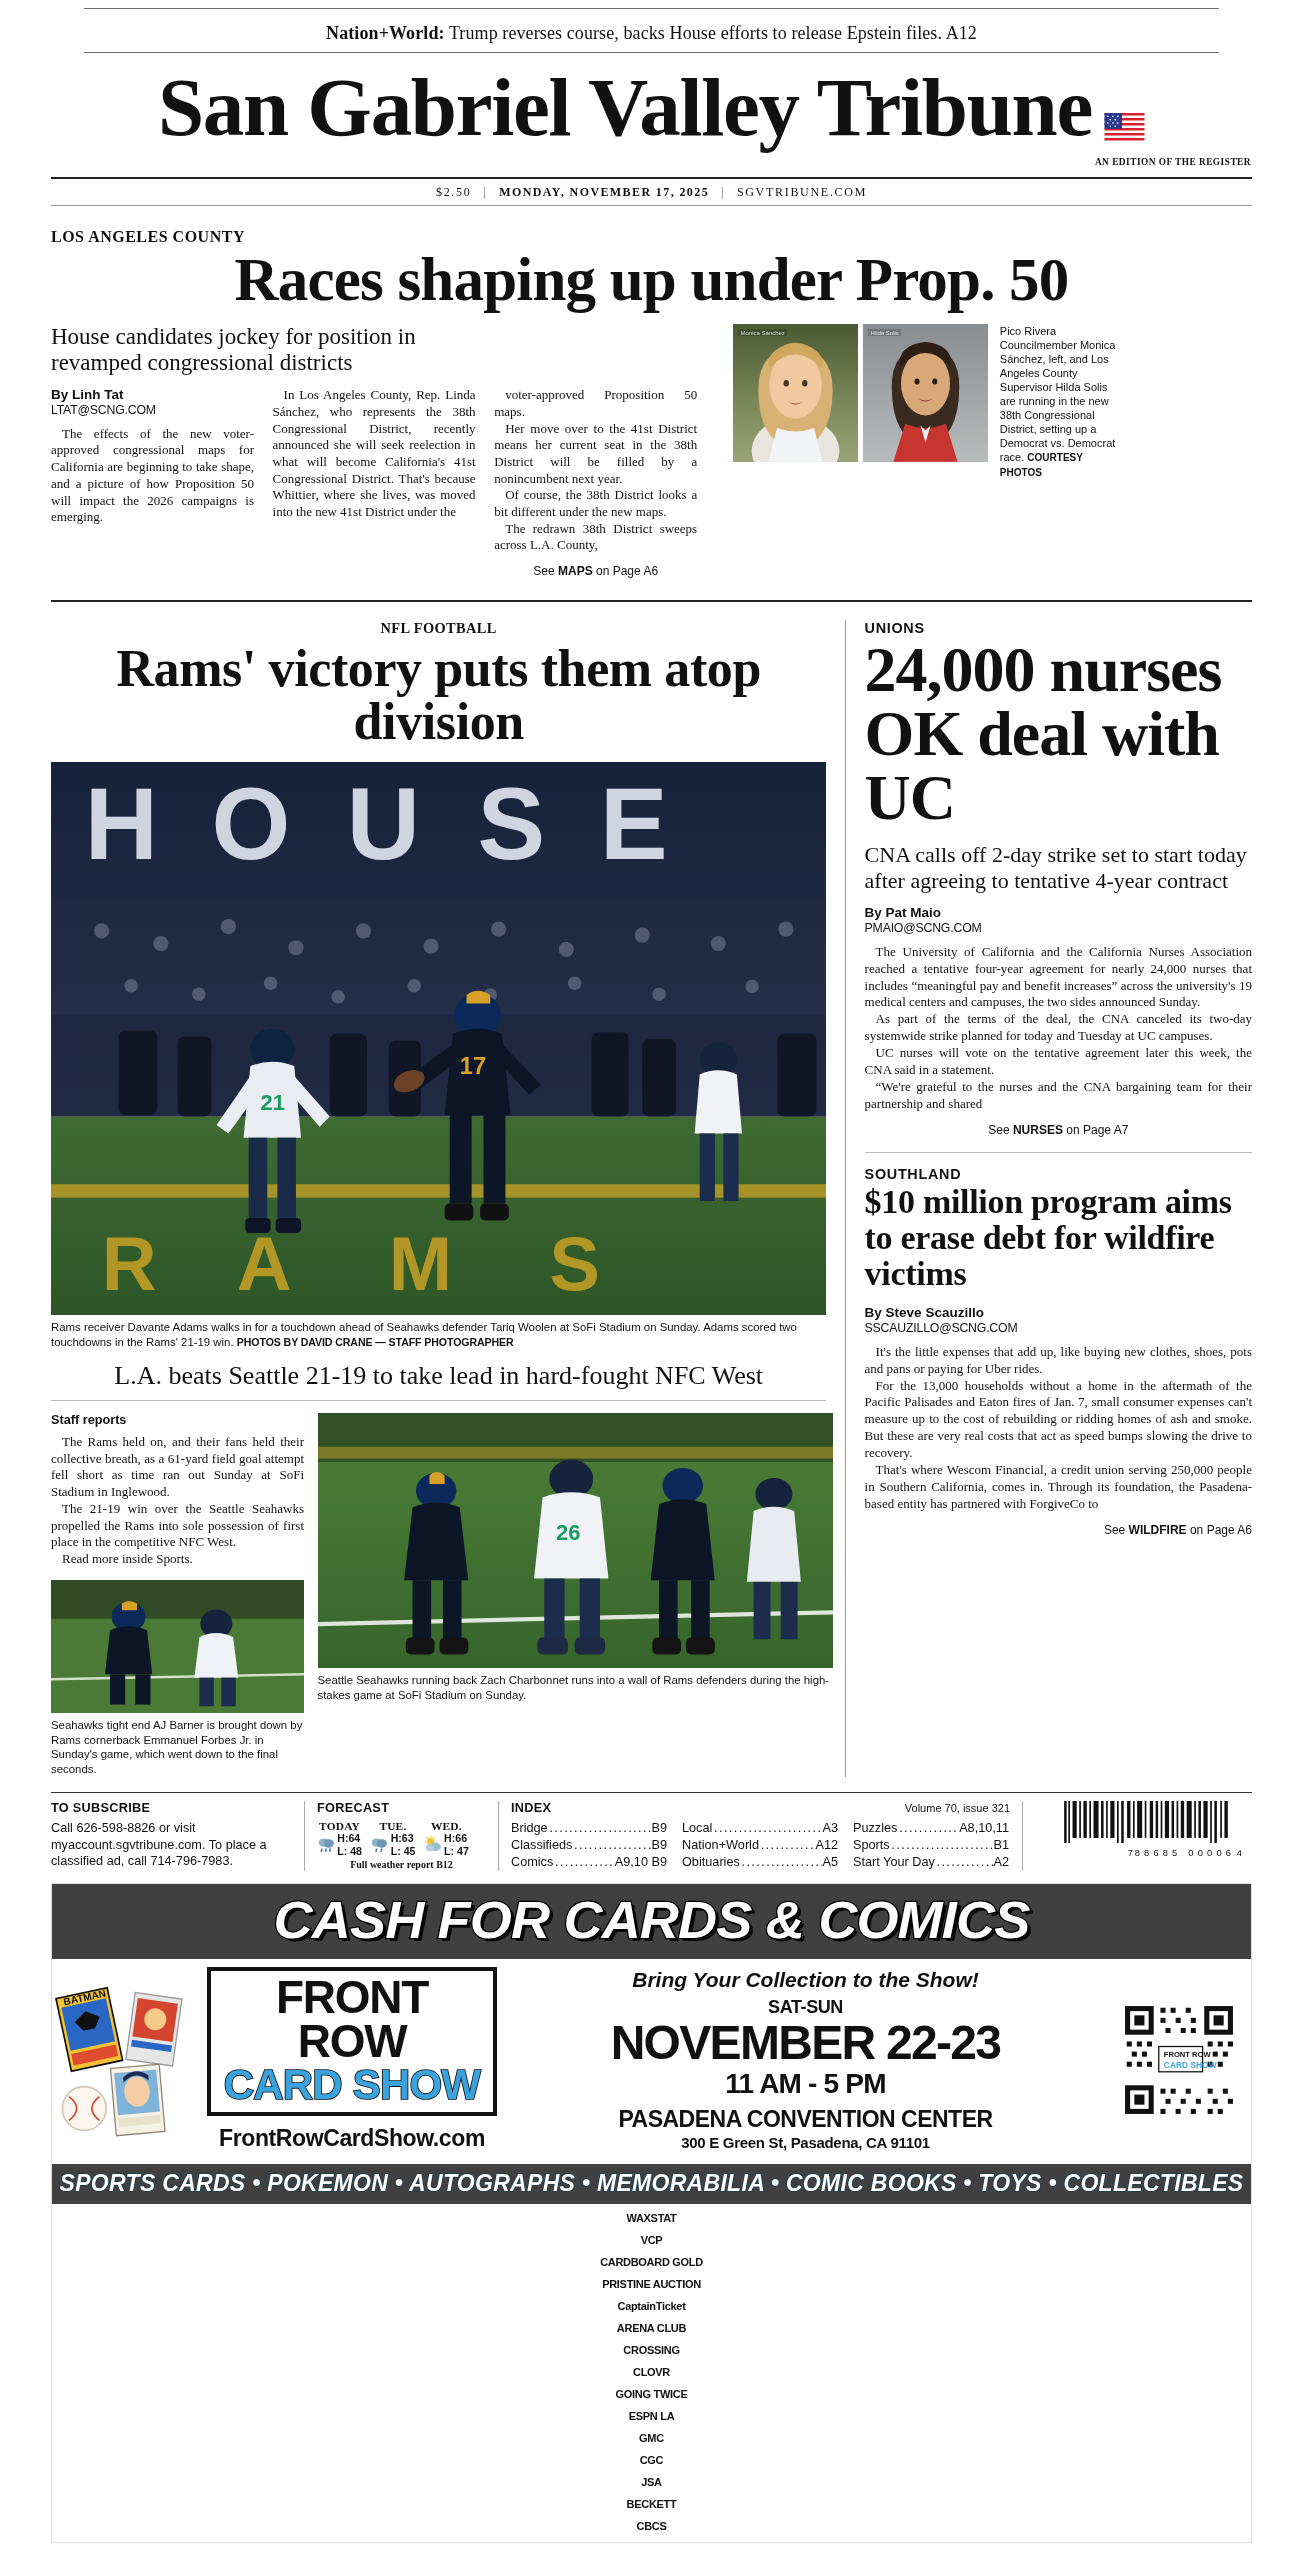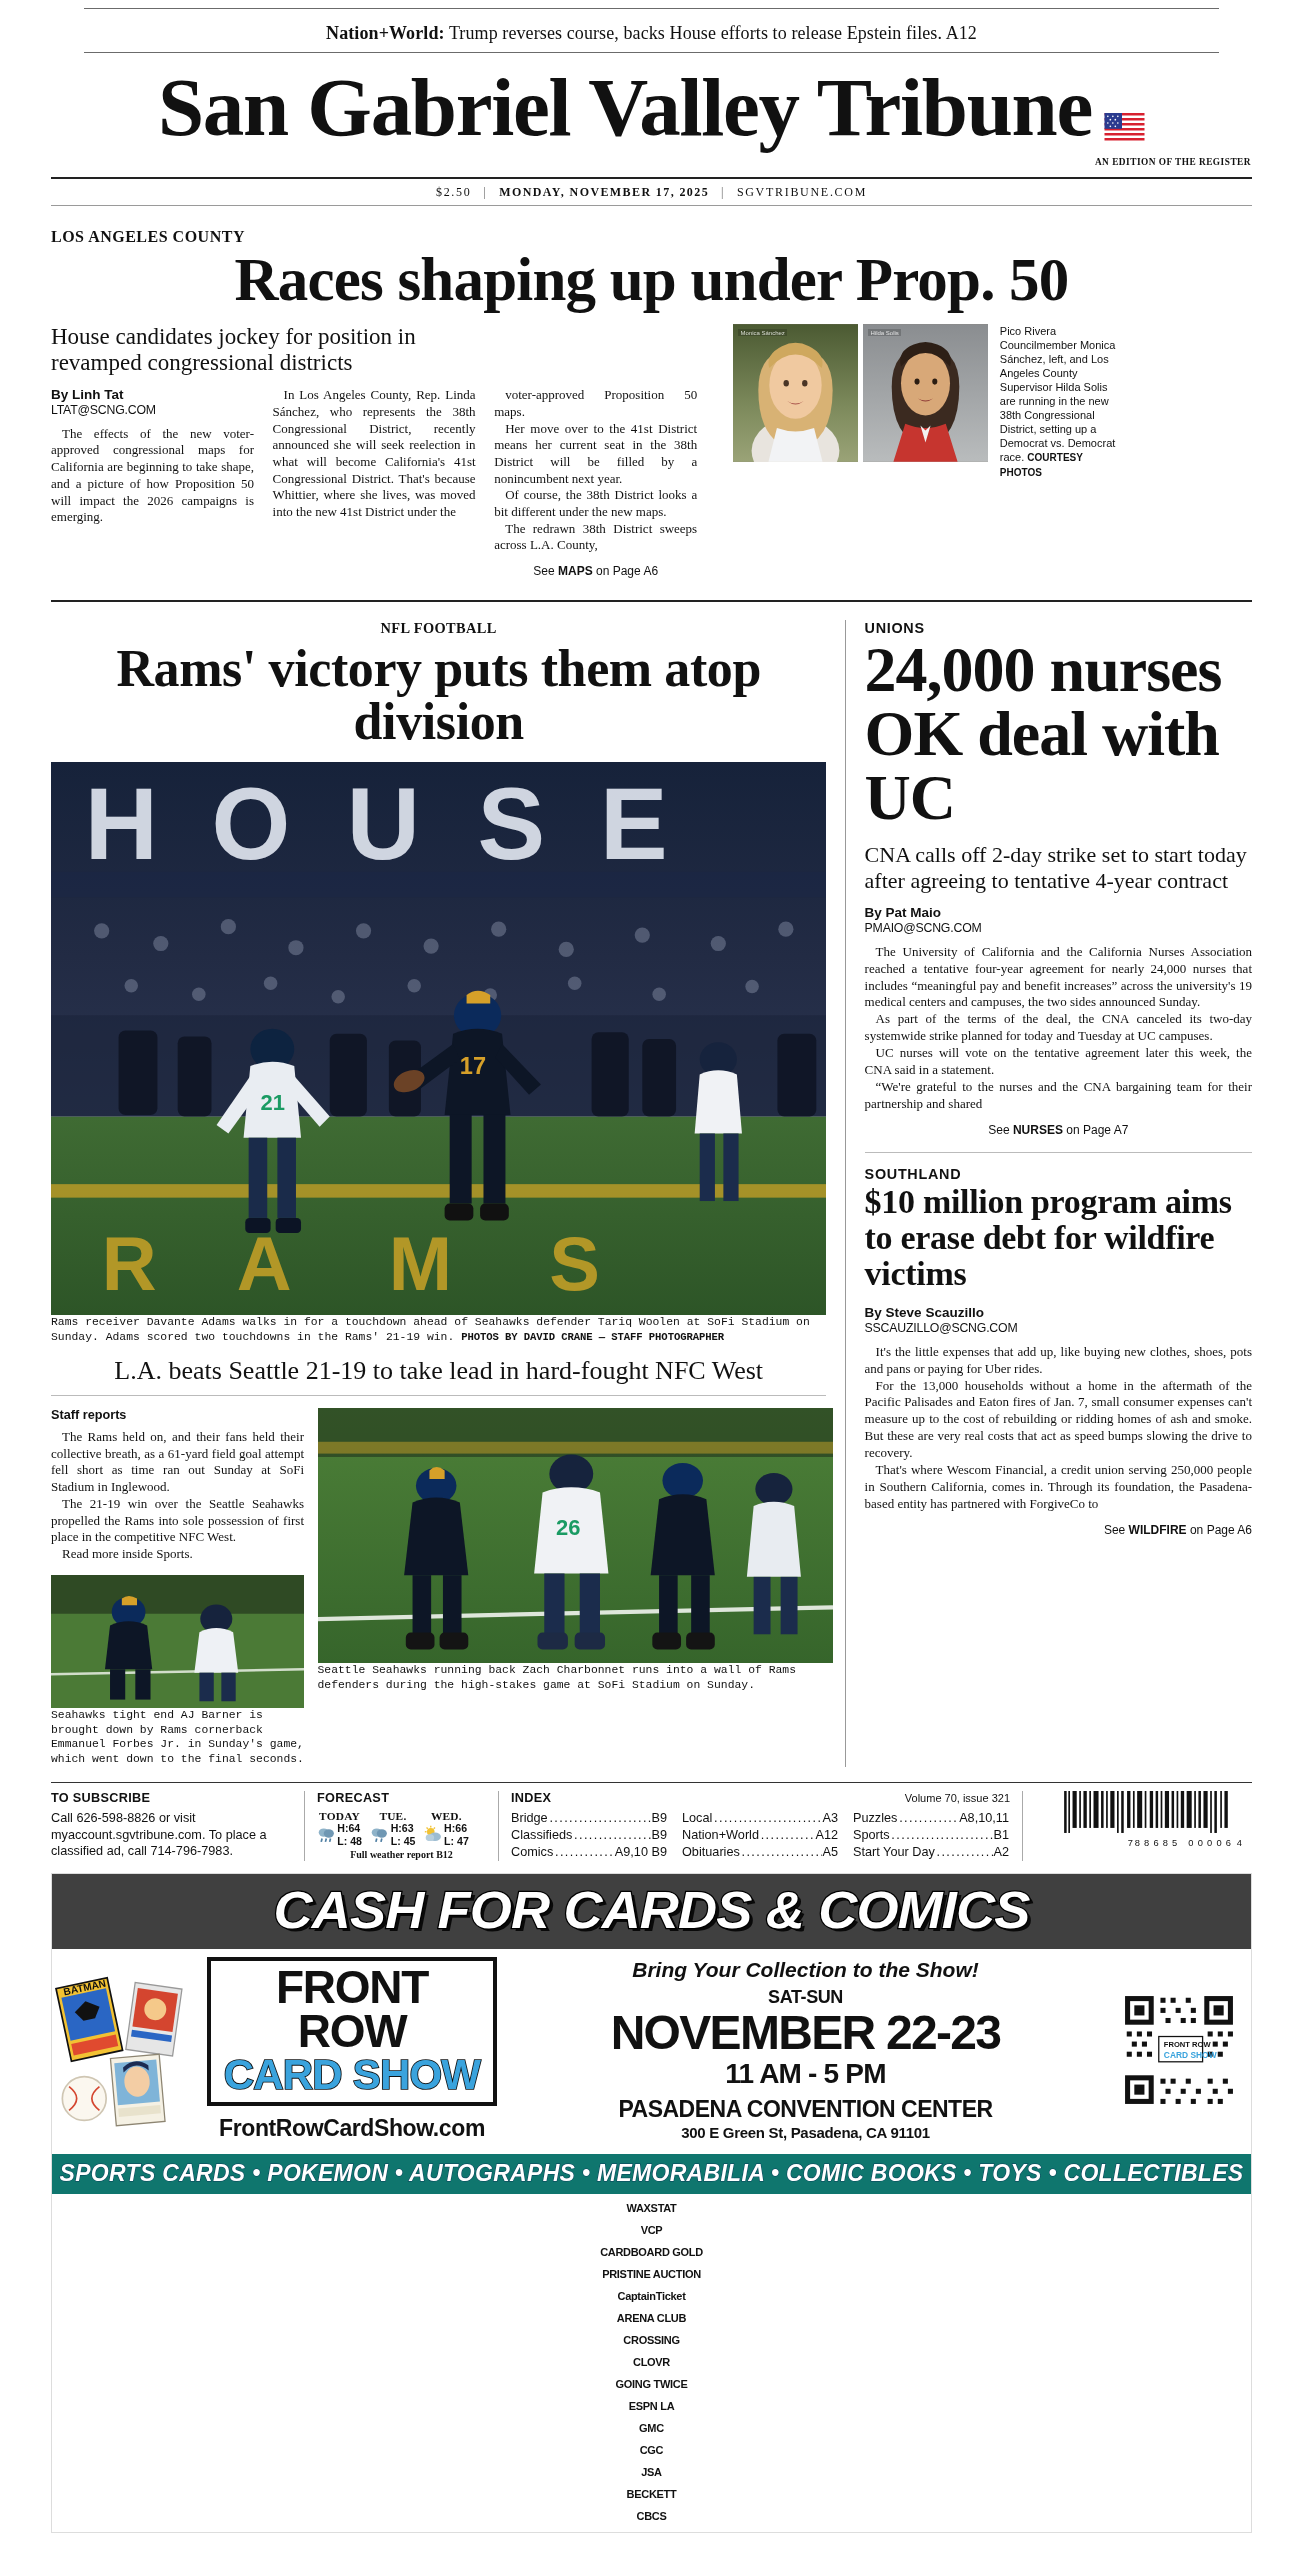--- a/index.html
+++ b/index.html
@@ -166,23 +166,24 @@
     line-height: 1.02;
     text-align: center;
     letter-spacing: -0.4px;
     margin-bottom: 13.5px;
   }
   .big-photo {
     width: 100%; height: 553px;
     position: relative; overflow: hidden;
   }
   .cap {
-    font-family: Liberation Mono, monospace;
+    font-family: Liberation Sans, sans-serif;
     font-size: 11.4px;
     line-height: 1.3;
+    padding-top: 5px;
   }
   .cap .credit { font-weight: bold; font-size: 10.6px; letter-spacing: -0.1px; }
   .sub-hed {
     font-family: "Liberation Serif", serif;
     font-size: 26px;
     text-align: center;
     line-height: 1.1;
     padding: 12px 0 10px;
     border-bottom: 0.8px solid #bbb;
     margin-bottom: 12px;
@@ -298,21 +299,21 @@
   }
   .ad-url { font-family:"Liberation Sans",sans-serif; font-weight:bold; font-size:23px; margin-top:8.4px; letter-spacing:-0.4px;}
   .ad-info { flex:1; text-align:center; }
   .ad-bring { font-family:"Liberation Sans",sans-serif; font-weight:bold; font-style:italic; font-size:21px; }
   .ad-satsun { font-family:"Liberation Sans",sans-serif; font-weight:bold; font-size:18px; letter-spacing:-0.4px; margin-top:5px;}
   .ad-date { font-family:"Liberation Sans",sans-serif; font-weight:bold; font-size:48px; letter-spacing:-1.7px; line-height:1; margin-top:0.8px;}
   .ad-time { font-family:Liberation Sans, sans-serif; font-weight:bold; font-size:28px; letter-spacing:-0.8px; margin-top:1px;}
   .ad-venue { font-family:"Liberation Sans",sans-serif; font-weight:bold; font-size:23px; letter-spacing:-0.5px; margin-top:6px;}
   .ad-addr { font-family:"Liberation Sans",sans-serif; font-weight:bold; font-size:15px; letter-spacing:-0.3px; margin-top:1.7px;}
   .ad-qr { width: 144px; display:flex; justify-content:center;}
-  .ad-stripe { background:#0f766e; padding: 6px 0 6.8px; }
+  .ad-stripe { background:#404040; padding: 6px 0 6.8px; }
   .ad-stripe-txt {
     font-family:"Liberation Sans",sans-serif; font-weight:bold; font-style:italic;
     color:#fff; text-align:center; font-size:23px; letter-spacing:0.3px;
     -webkit-text-stroke: 1px #0a3c59; paint-order: stroke fill;
   }
   .ad-sponsors { display:flex; align-items:center; justify-content:center; gap:10px; padding: 8.4px 8.4px 10px; flex-wrap:nowrap;flex-direction:column;}
   .sp { font-family:"Liberation Sans",sans-serif; font-weight:bold; font-size:11px; letter-spacing:-0.3px; display:flex; align-items:center; gap:2.5px; white-space:nowrap;}
 </style>
 </head>
 <body>

